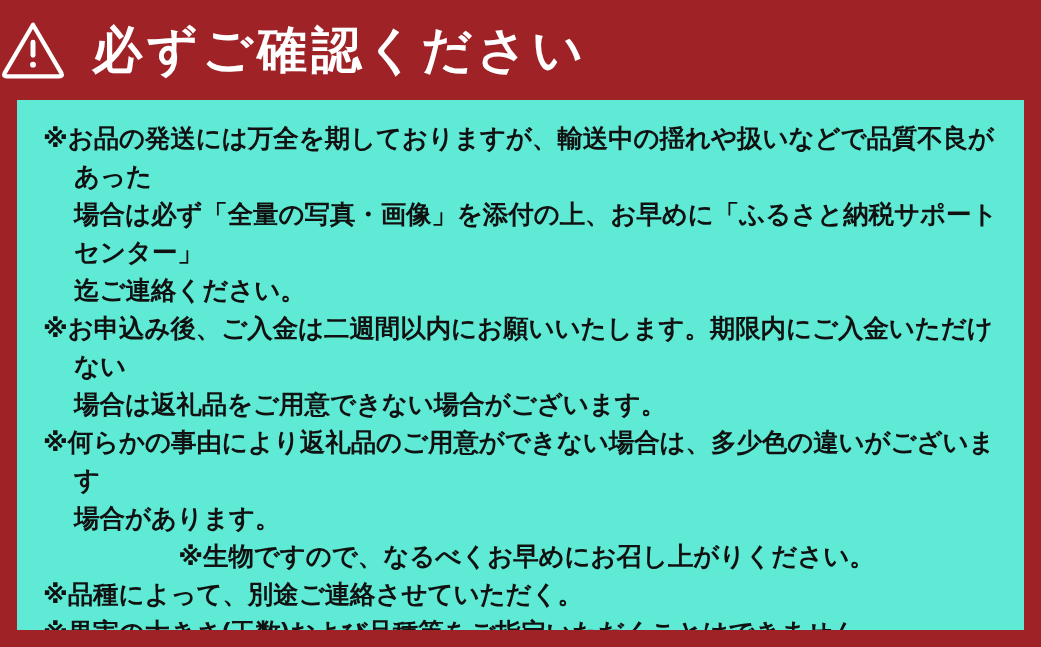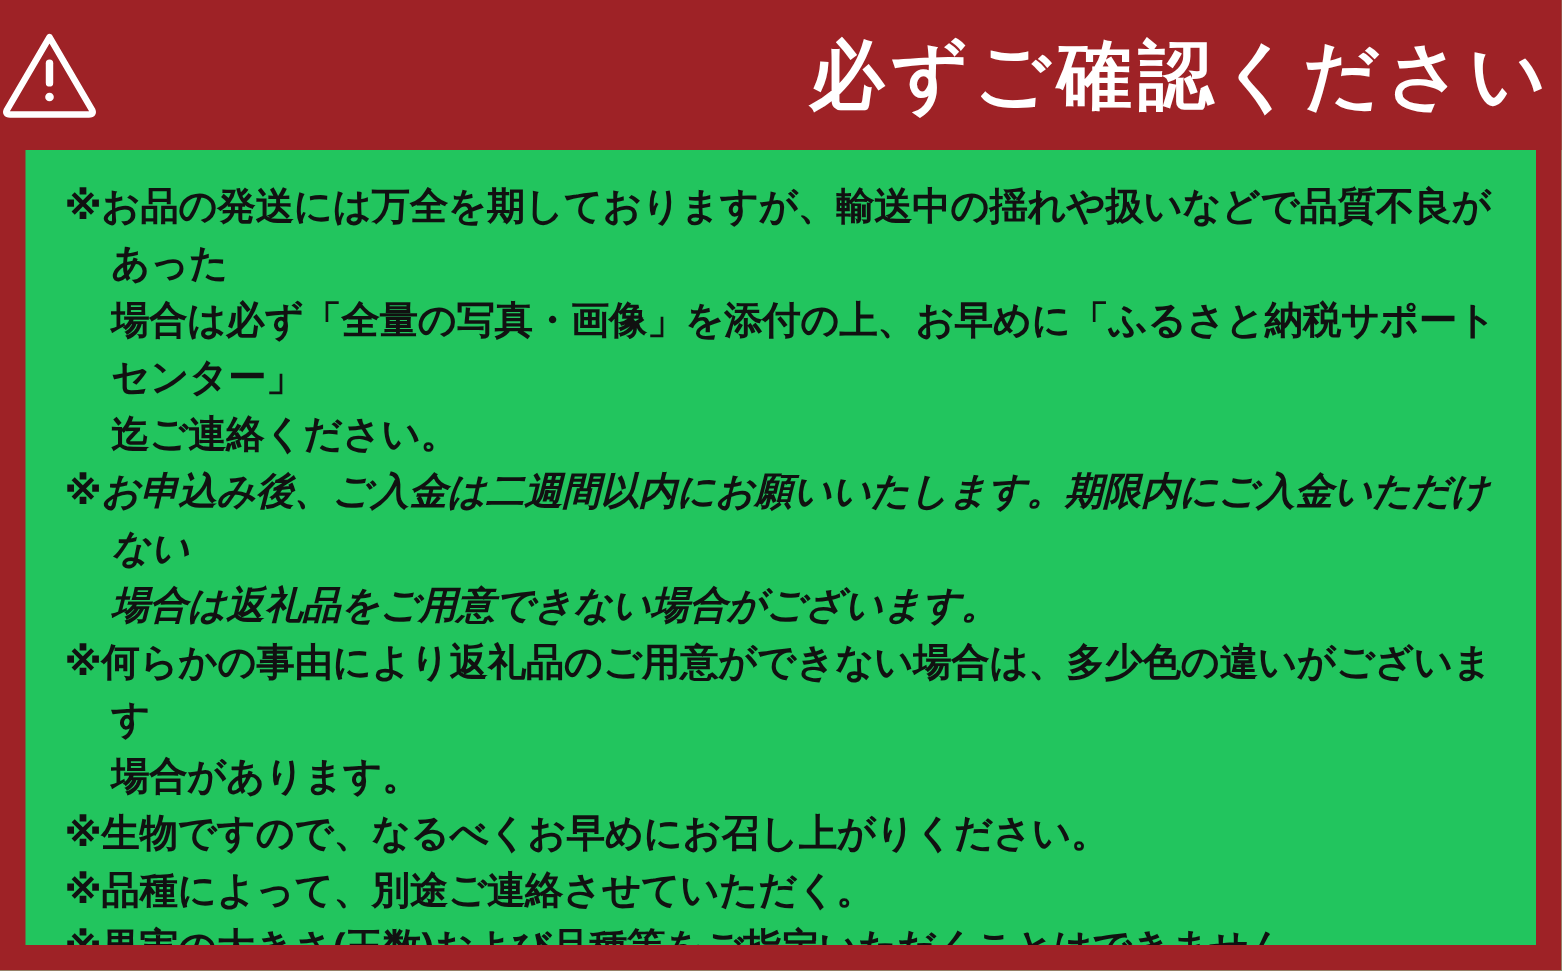--- a/index.html
+++ b/index.html
@@ -26,21 +26,21 @@
     flex-direction: column;
   }
 
   
   .notice-header {
     height: 100px;
     flex: 0 0 100px;
     background: var(--brand, #9e2226);
     display: flex;
     align-items: center;
-    justify-content: space-between;
+    justify-content: flex-start;
     margin: 0 -17px;
     padding-right: 6px;
     box-sizing: border-box;
   }
   .warn-icon {
     width: 66px;
     height: 66px;
     flex: 0 0 auto;
     margin-right: 22px;
     display: block;
@@ -56,21 +56,21 @@
     line-height: 1;
     font-weight: 700;
     letter-spacing: 0.085em;
     white-space: nowrap;
     text-indent: 0.085em;
   }
 
   
   .notice-body {
     flex: 1 1 auto;
-    background: #22c55e;
+    background: #5eead4;
     box-sizing: border-box;
     padding: 20px 14px 0 26px;
     overflow: hidden;
   }
   .notes-list {
     list-style: none;
     margin: 0;
     padding: 0;
   }
   .note-item {
@@ -99,24 +99,24 @@
       </svg>
     </span>
     <span class="notice-title" style="color: rgb(255, 255, 255);">必ずご確認ください</span>
   </div>
 
   <div class="notice-body">
     <ul class="notes-list">
       <li class="note-item" style="color: rgb(17, 17, 17);">※お品の発送には万全を期しておりますが、輸送中の揺れや扱いなどで品質不良があった
 場合は必ず「全量の写真・画像」を添付の上、お早めに「ふるさと納税サポートセンター」
 迄ご連絡ください。</li>
-      <li class="note-item" style="color: rgb(17, 17, 17); font-style: italic;">※お申込み後、ご入金は二週間以内にお願いいたします。期限内にご入金いただけない
+      <li class="note-item" style="color: rgb(17, 17, 17);">※お申込み後、ご入金は二週間以内にお願いいたします。期限内にご入金いただけない
 場合は返礼品をご用意できない場合がございます。</li>
       <li class="note-item" style="color: rgb(17, 17, 17);">※何らかの事由により返礼品のご用意ができない場合は、多少色の違いがございます
 場合があります。</li>
-      <li class="note-item" style="color: rgb(17, 17, 17);">※生物ですので、なるべくお早めにお召し上がりください。</li>
+      <li class="note-item" style="color: rgb(17, 17, 17); text-align: center;">※生物ですので、なるべくお早めにお召し上がりください。</li>
       <li class="note-item" style="color: rgb(17, 17, 17);">※品種によって、別途ご連絡させていただく。</li>
       <li class="note-item" style="color: rgb(17, 17, 17);">※果実の大きさ(玉数)および品種等をご指定いただくことはできません。</li>
 
     </ul>
   </div>
 
 </div>
 
 </body></html>

